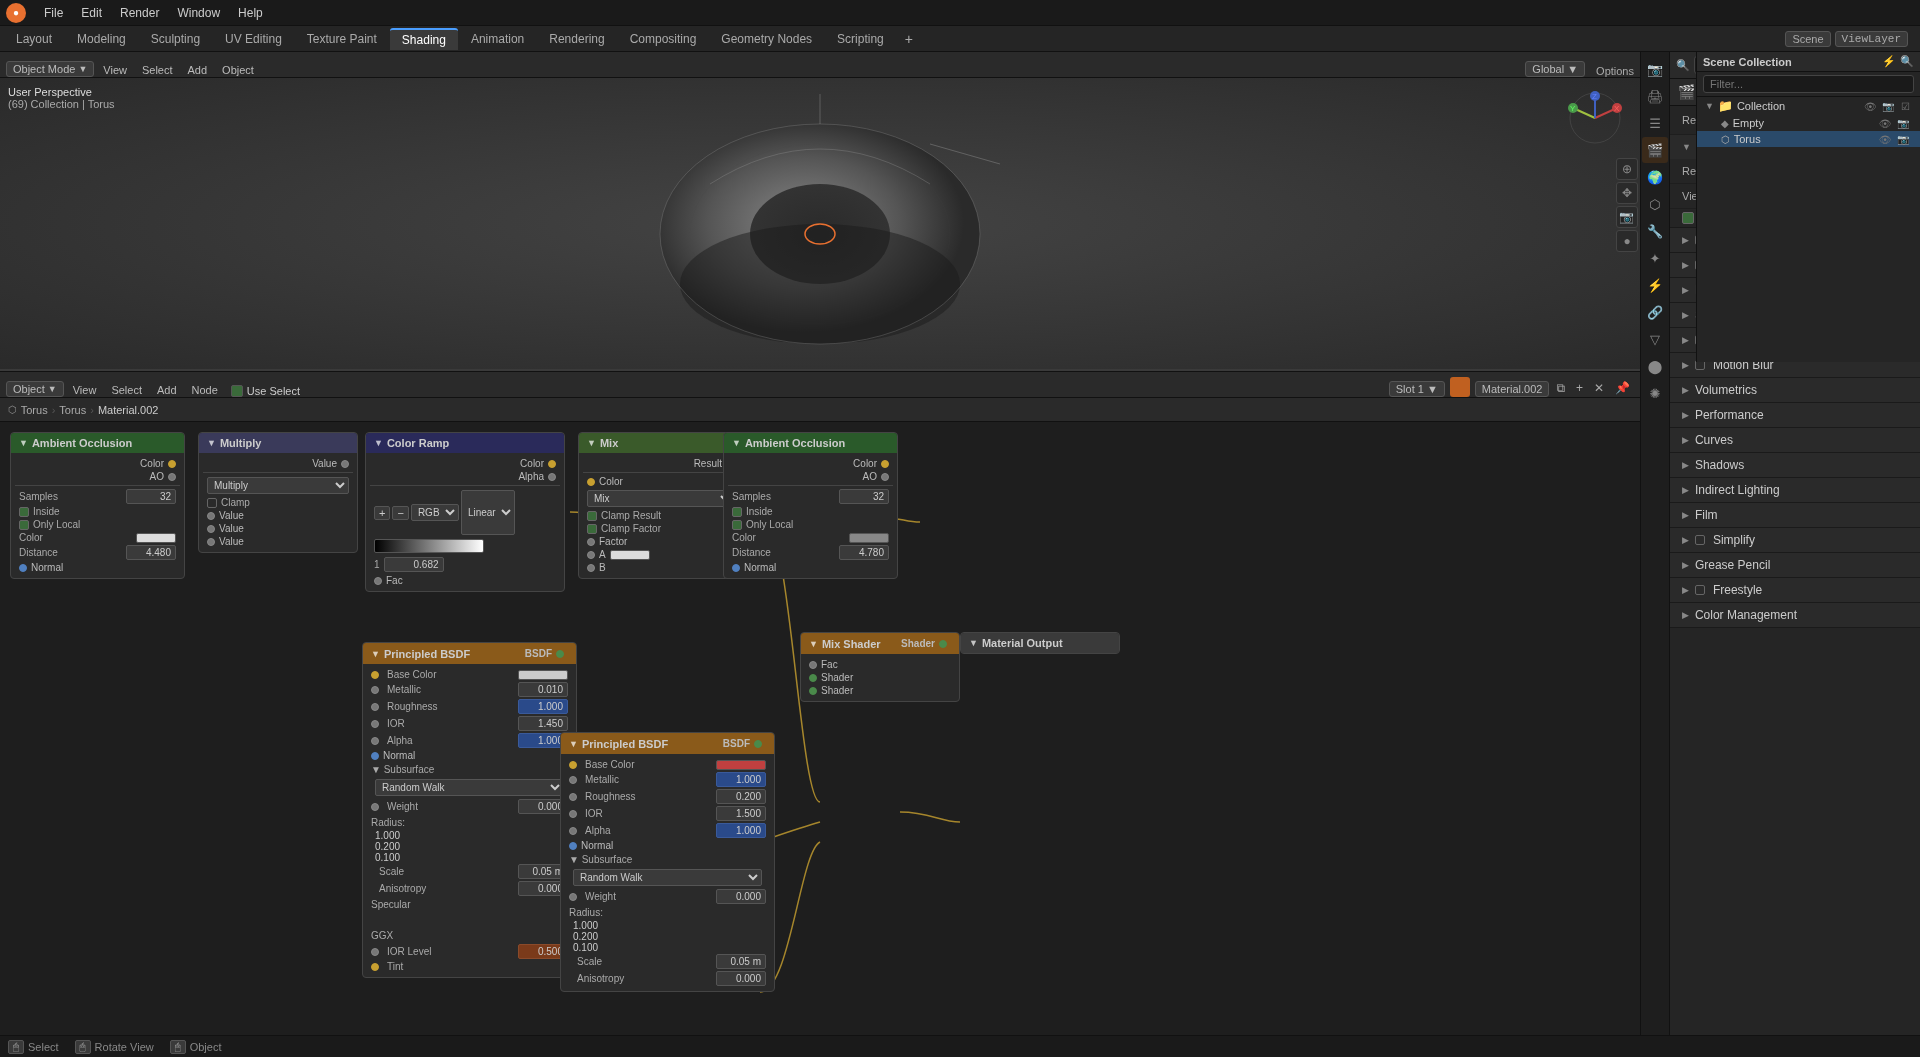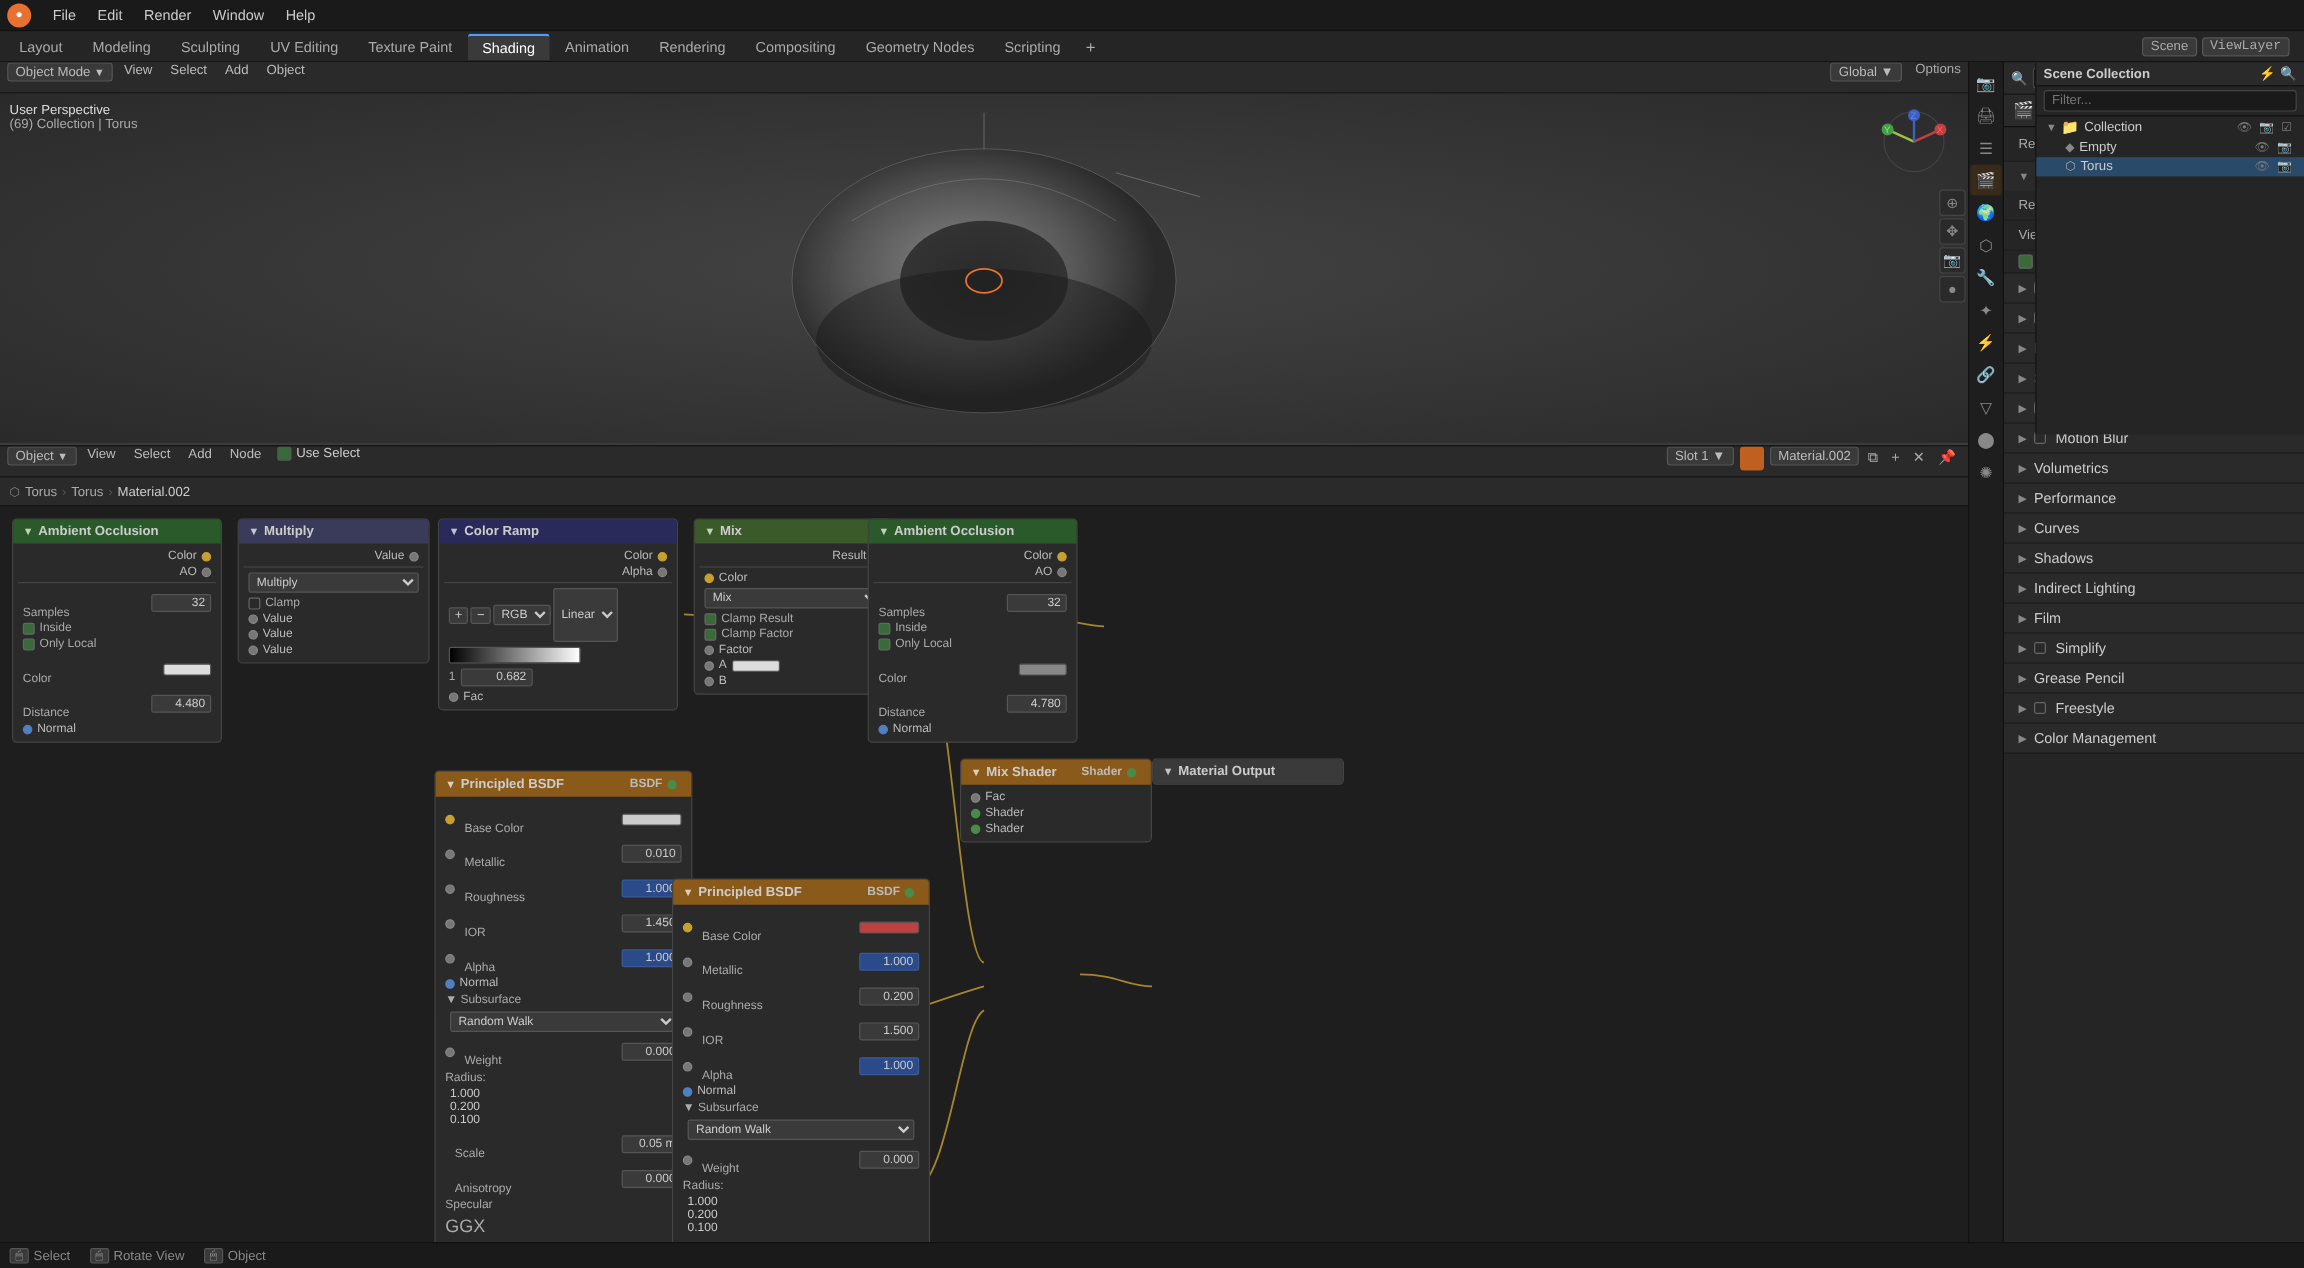--- a/index.html
+++ b/index.html
@@ -164,21 +164,21 @@
     .socket.green { background: #4a8a4a; border-color: #4a8a4a; }
     .socket.blue { background: #5080c0; border-color: #5080c0; }
 
     .node-field {
       display: flex;
       align-items: center;
       padding: 1px 4px;
       font-size: 10px;
       gap: 4px;
     }
-    .field-label { color: #aaa; flex: 1; margin-top: 16px; }
+    .field-label { color: #aaa; flex: 1; }
     .field-value {
       background: #3a3a3a;
       border: 1px solid #555;
       border-radius: 2px;
       padding: 1px 4px;
       color: #ccc;
       font-size: 10px;
       width: 50px;
       text-align: right;
     }
@@ -332,21 +332,21 @@
       background: #2a2a2a;
       color: #ccc;
       font-size: 12px;
       gap: 6px;
     }
     .right-section-arrow { color: #888; font-size: 9px; }
 
     
     .vp-header {
       display: flex;
-      align-items: flex-start;
+      align-items: flex-end;
       height: 26px;
       background: #2a2a2a;
       padding: 0 6px;
       gap: 3px;
       border-bottom: 1px solid #111;
     }
     .vp-btn {
       padding: 1px 6px;
       background: transparent;
       border: none;
@@ -864,21 +864,21 @@
             </div>
             <div class="node-field">
               <span class="field-label" style="padding-left:8px;">Scale</span>
               <span class="field-value">0.05 m</span>
             </div>
             <div class="node-field">
               <span class="field-label" style="padding-left:8px;">Anisotropy</span>
               <span class="field-value">0.000</span>
             </div>
             <div style="padding:2px 4px;font-size:10px;color:#aaa;">Specular</div>
-            <div style="padding:2px 4px;font-size:15px;color:#aaa;">GGX</div>
+            <div style="padding:2px 4px;font-size:10px;color:#aaa;margin-top:16px;">GGX</div>
             <div class="node-field">
               <div class="socket grey"></div>
                 <span class="field-label">IOR Level</span>
               <span class="field-value orange-fill">0.500</span>
             </div>
             <div class="node-field">
               <div class="socket yellow"></div>
                 <span class="field-label">Tint</span>
             </div>
           </div>

